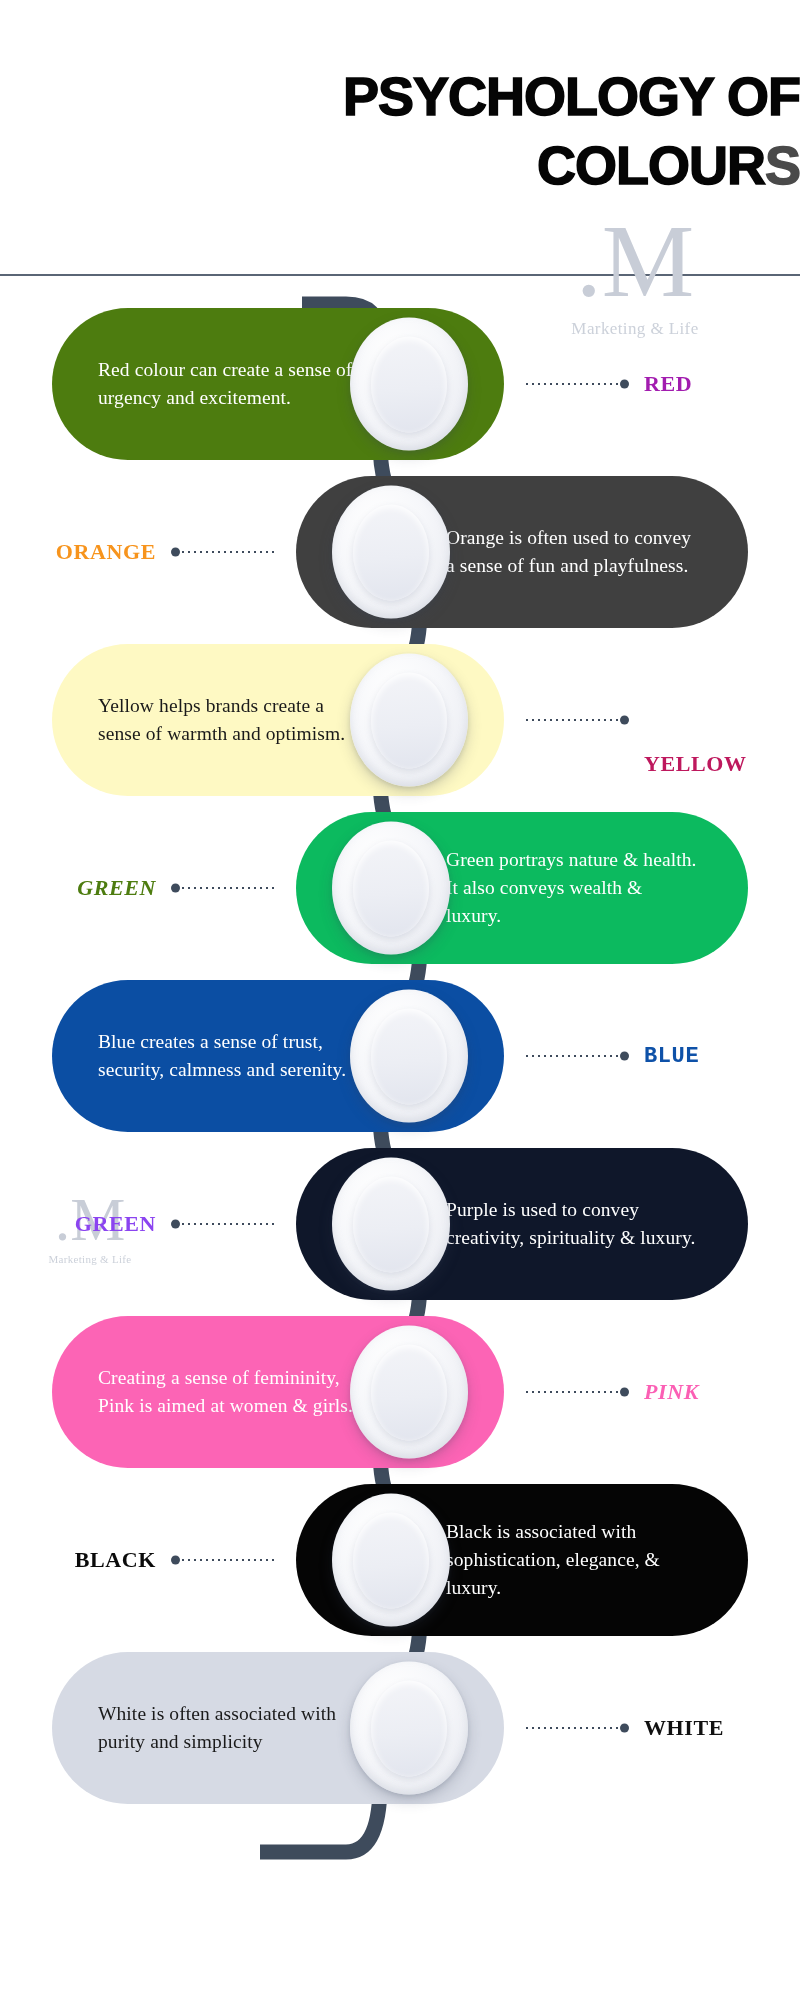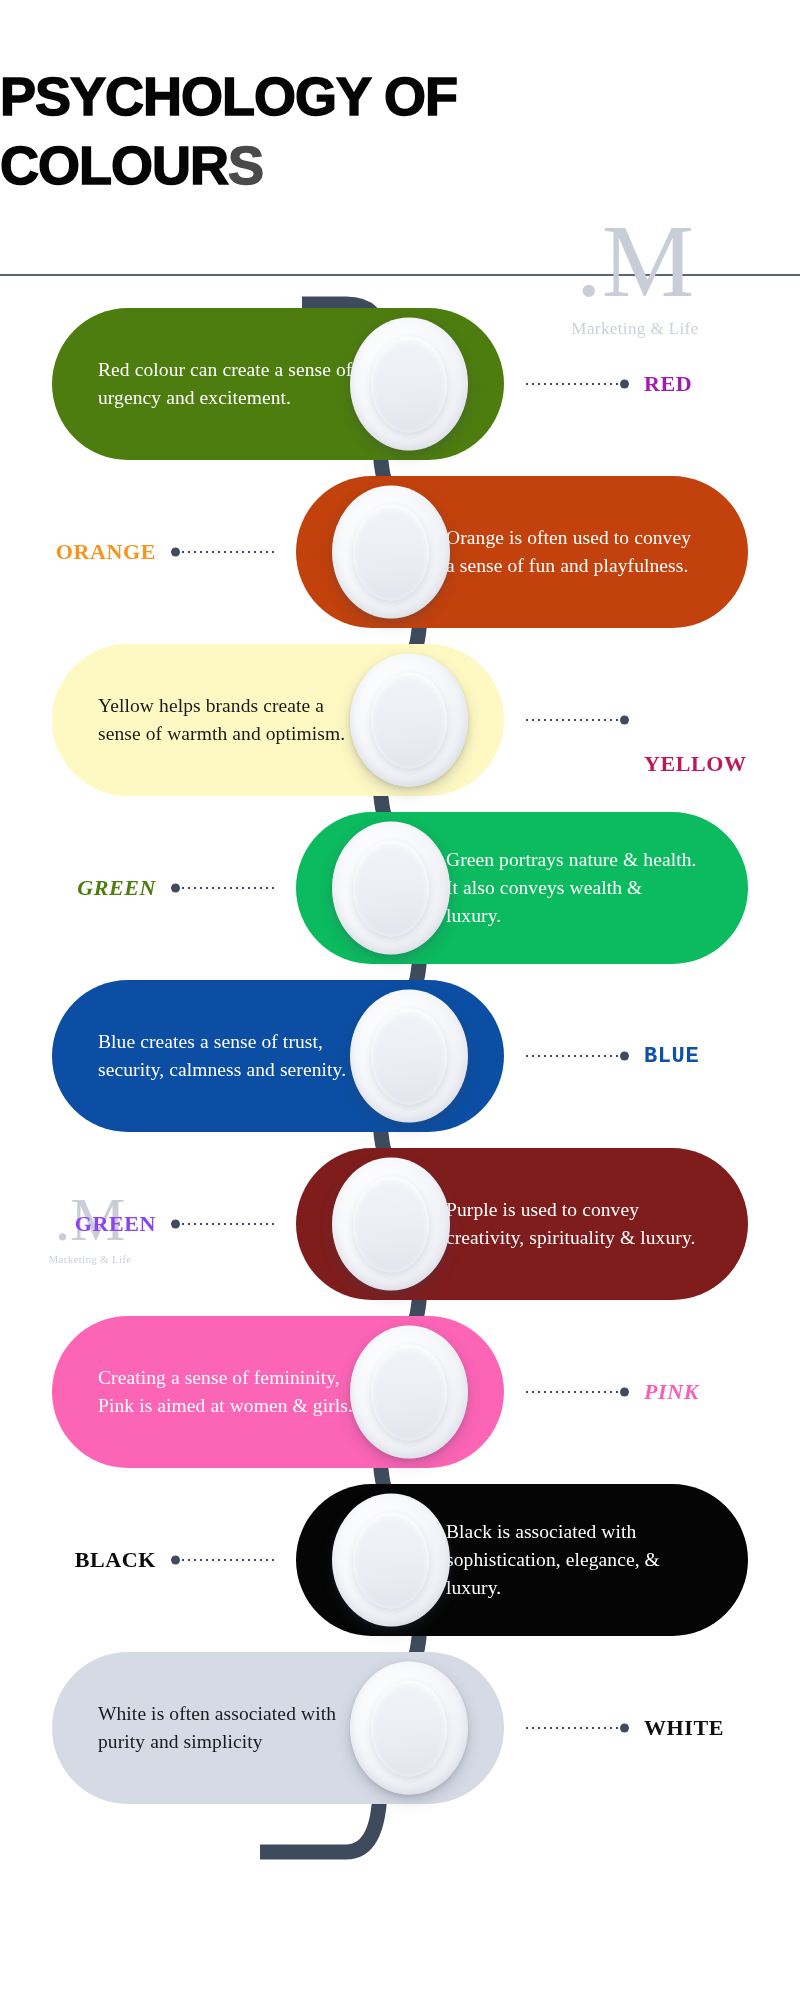--- a/index.html
+++ b/index.html
@@ -7,21 +7,21 @@
   body {
     width:800px; height:2000px; position:relative;
     font-family:"Liberation Serif", serif;
     overflow:hidden;
   }
 
   
   #header { position:absolute; left:0; top:0; width:800px; height:278px; }
   #title {
     position:absolute; left:0; top:62px; width:800px;
-    text-align:left;
+    text-align:right;
     font-family:"Liberation Sans", sans-serif;
     font-weight:700; font-size:54px; line-height:1.28;
     letter-spacing:-1px; color:#050505;
     -webkit-text-stroke:1.5px #050505;
   }
   #title .dim { color:#4a4a4a; -webkit-text-stroke:1.5px #4a4a4a; }
   #divider {
     position:absolute; left:0; top:274px; width:800px; height:2px;
     background:#5a6575;
   }
@@ -138,21 +138,21 @@
     <div class="card" style="background: #4d7c0f;">
       <div class="card-text" style="color: rgb(255, 255, 255);">Red colour can create a sense of urgency and excitement.</div>
       <div class="knob"></div>
     </div>
     <div class="leader" style="left: 524px; width: 96px;"></div>
     <div class="dot" style="left: 620px;"></div>
     <div class="label" style="color: #a21caf; left: 644px;">RED</div>
   </div>
 
   <div class="row right" style="top: 190px;">
-    <div class="card" style="background: #c2410c;">
+    <div class="card" style="background: #404040;">
       <div class="card-text" style="color: rgb(255, 255, 255);">Orange is often used to convey a sense of fun and playfulness.</div>
       <div class="knob"></div>
     </div>
     <div class="leader" style="right: 524px; width: 96px;"></div>
     <div class="dot" style="right: 620px;"></div>
     <div class="label" style="color: rgb(247, 148, 29); right: 644px; text-align: right;">ORANGE</div>
   </div>
 
   <div class="row left" style="top: 358px;">
     <div class="card" style="background: #fef9c3;">
@@ -178,21 +178,21 @@
     <div class="card" style="background: rgb(11, 78, 163);">
       <div class="card-text" style="color: rgb(255, 255, 255);">Blue creates a sense of trust, security, calmness and serenity.</div>
       <div class="knob"></div>
     </div>
     <div class="leader" style="left: 524px; width: 96px;"></div>
     <div class="dot" style="left: 620px;"></div>
     <div class="label" style="color: rgb(14, 81, 168); left: 644px; font-family: Liberation Mono, monospace;">BLUE</div>
   </div>
 
   <div class="row right" style="top: 862px;">
-    <div class="card" style="background: #7f1d1d; align-items: center;">
+    <div class="card" style="background: #0f172a; align-items: center;">
       <div class="card-text" style="color: rgb(255, 255, 255);">Purple is used to convey creativity, spirituality &amp; luxury.</div>
       <div class="knob"></div>
     </div>
     <div class="leader" style="right: 524px; width: 96px;"></div>
     <div class="dot" style="right: 620px;"></div>
     <div class="label" style="color: rgb(139, 68, 240); right: 644px; text-align: right;">GREEN</div>
   </div>
 
   <div class="row left" style="top: 1030px;">
     <div class="card" style="background: rgb(252, 100, 181);">

